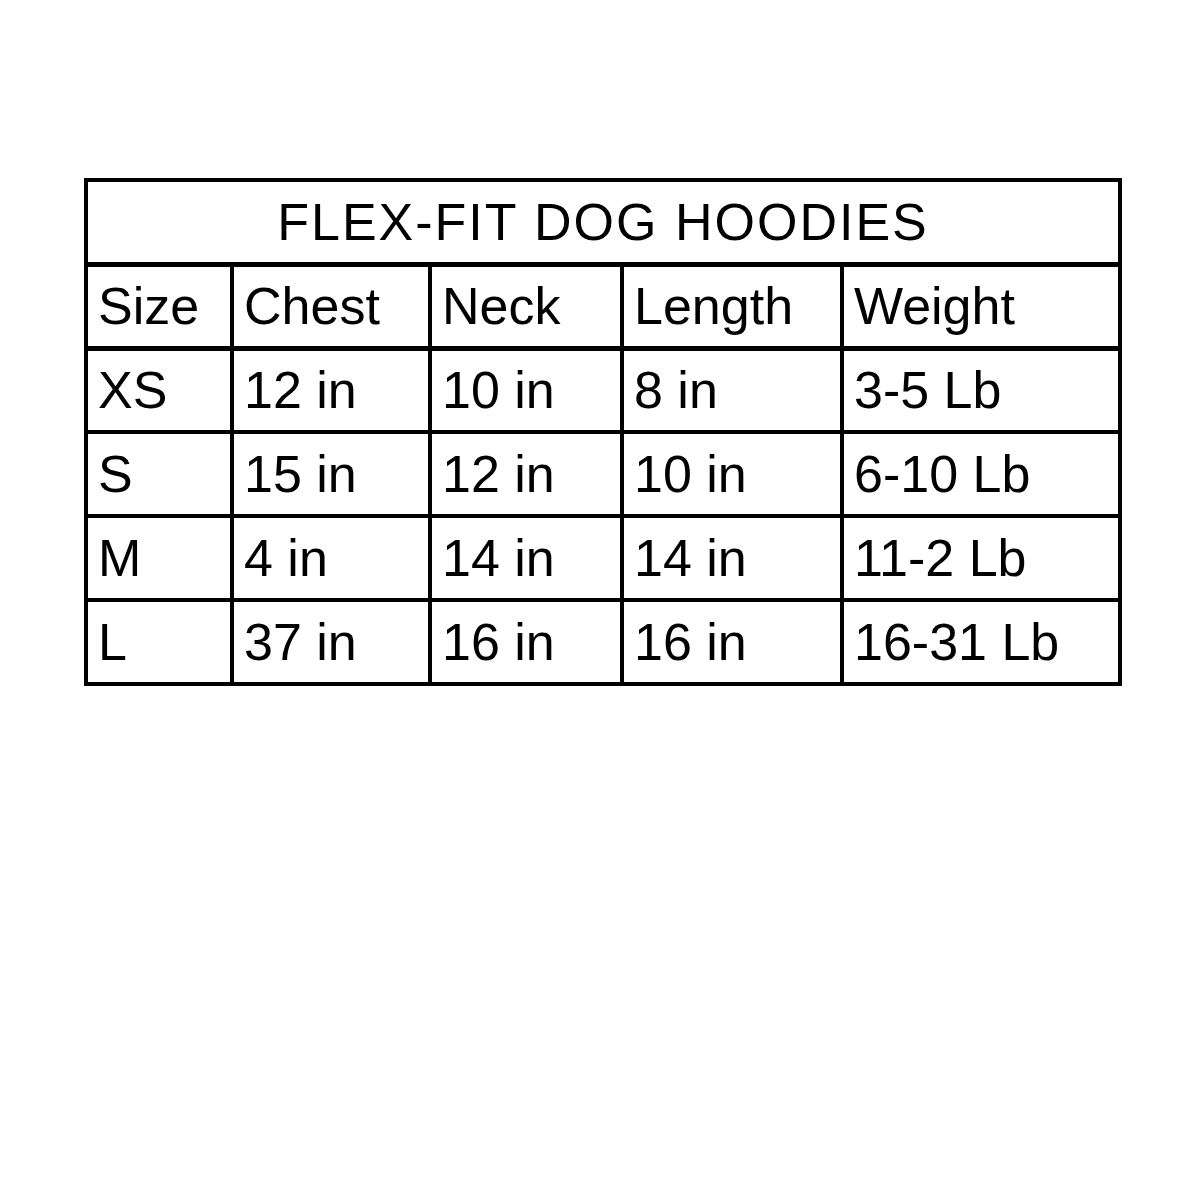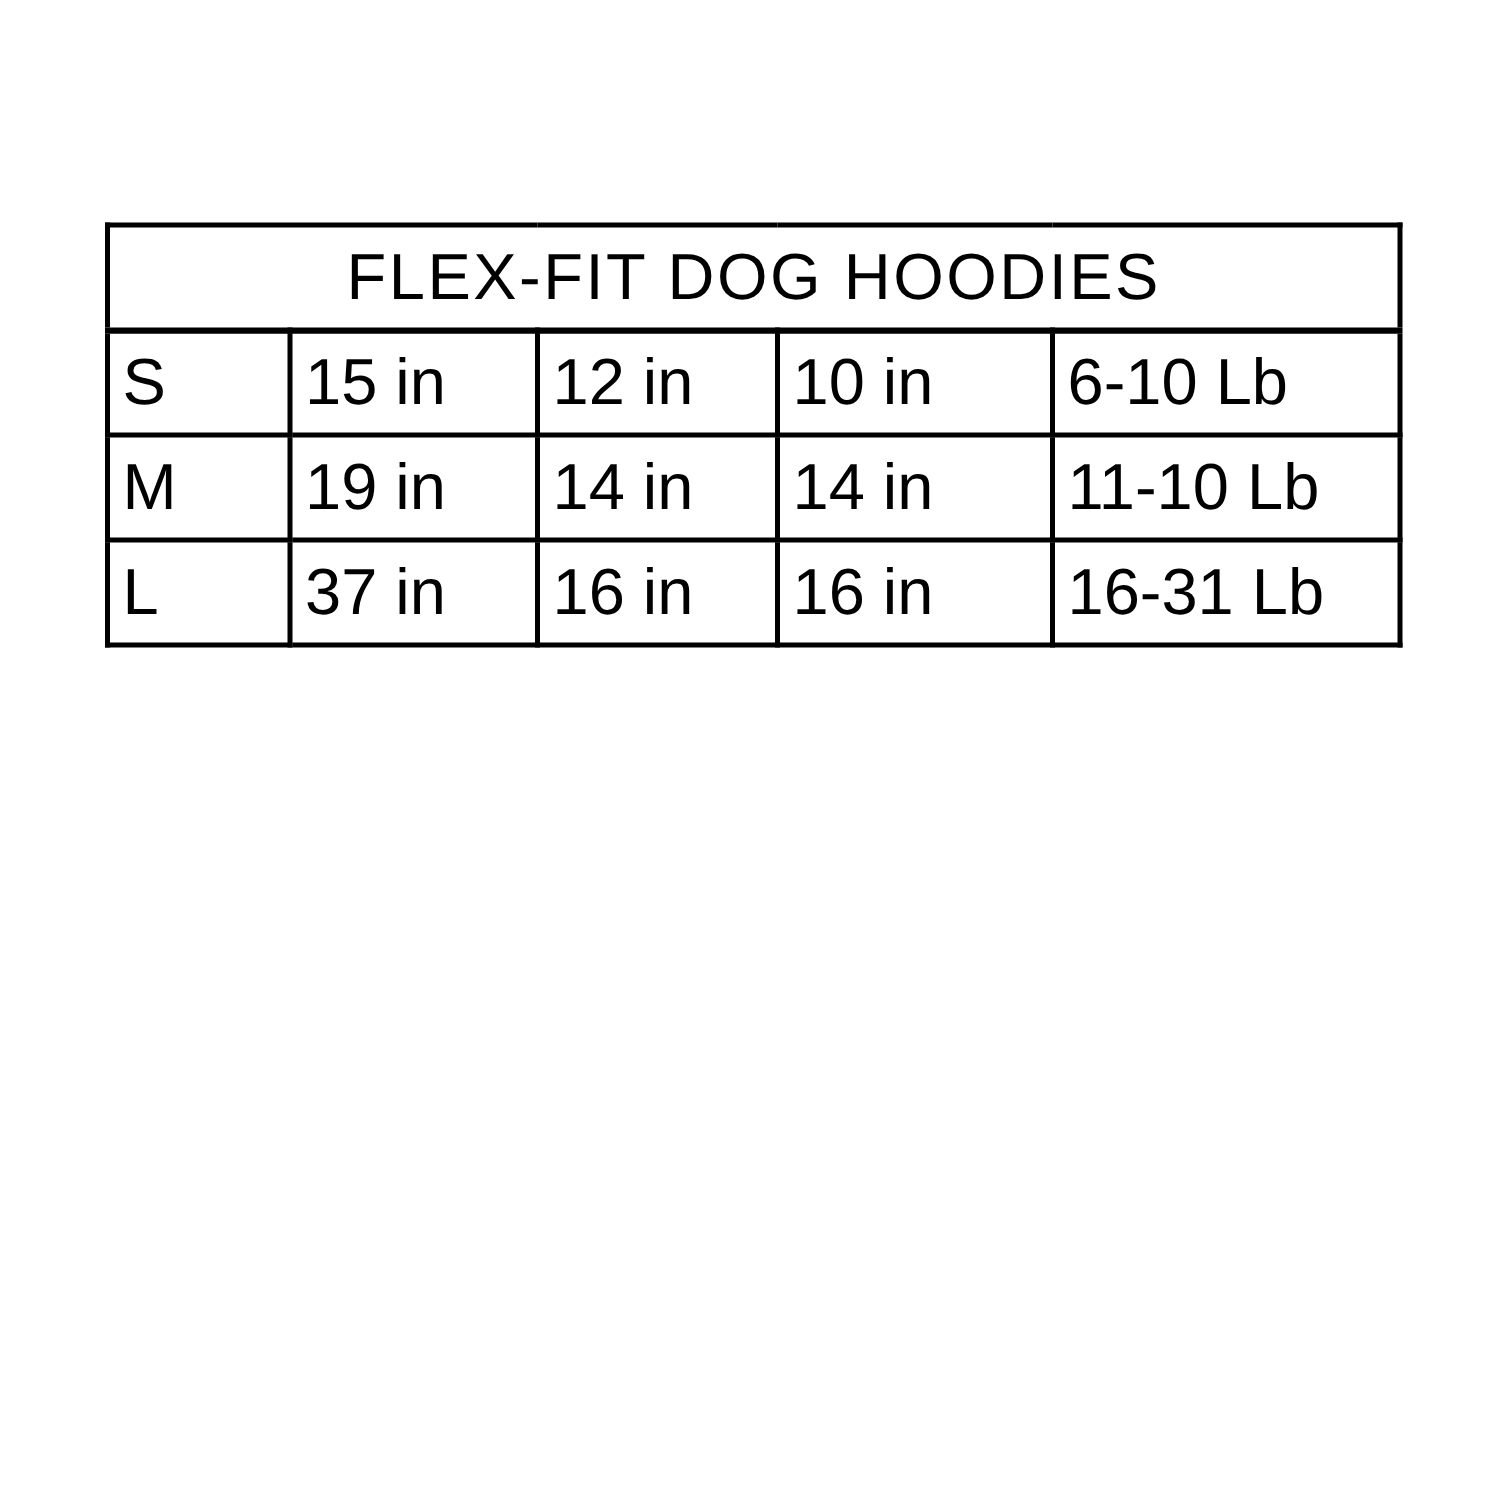--- a/index.html
+++ b/index.html
@@ -64,35 +64,49 @@
       <col class="col-size">
       <col class="col-chest">
       <col class="col-neck">
       <col class="col-length">
       <col class="col-weight">
     </colgroup>
     <thead>
       <tr>
         <th colspan="5" class="title-cell">FLEX-FIT DOG HOODIES</th>
       </tr>
+      <tr class="header-row">
+        <th>Size</th>
+        <th>Chest</th>
+        <th>Neck</th>
+        <th>Length</th>
+        <th>Weight</th>
+      </tr>
     </thead>
     <tbody>
+      <tr>
+        <td>XS</td>
+        <td>12 in</td>
+        <td>10 in</td>
+        <td>8 in</td>
+        <td>3-5 Lb</td>
+      </tr>
       <tr>
         <td>S</td>
         <td>15 in</td>
         <td>12 in</td>
         <td>10 in</td>
         <td>6-10 Lb</td>
       </tr>
       <tr>
         <td>M</td>
-        <td>19 in</td>
+        <td>4 in</td>
         <td>14 in</td>
         <td>14 in</td>
-        <td>11-10 Lb</td>
+        <td>11-2 Lb</td>
       </tr>
       <tr>
         <td>L</td>
         <td>37 in</td>
         <td>16 in</td>
         <td>16 in</td>
         <td>16-31 Lb</td>
       </tr>
     </tbody>
   </table>

